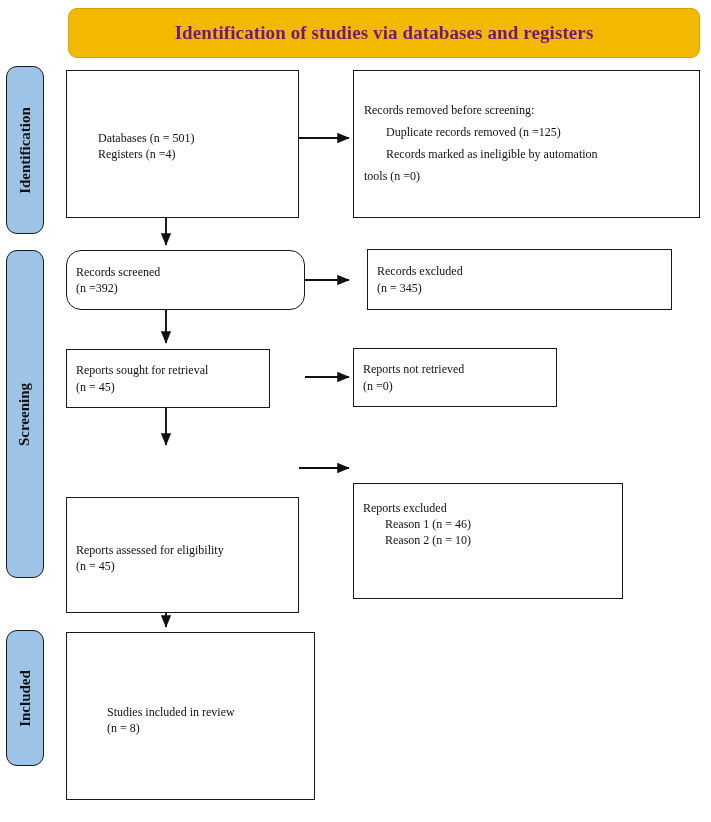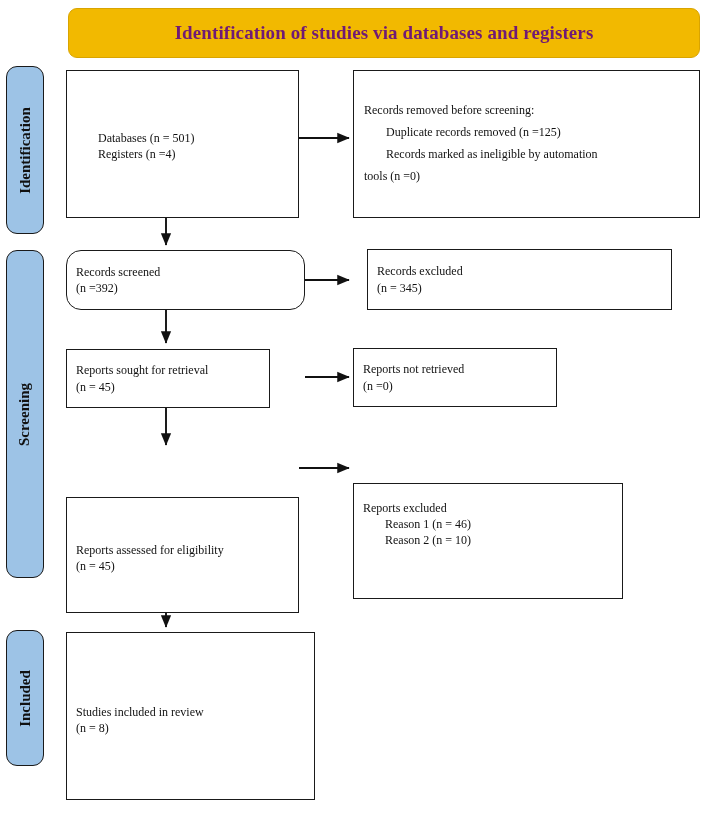--- a/index.html
+++ b/index.html
@@ -96,21 +96,21 @@
   .loose .line { line-height: 1.82; }
 
   #box-identified      { left: 66px;  top: 70px;  width: 233px; height: 148px; }
   #box-removed         { left: 353px; top: 70px;  width: 347px; height: 148px; }
   #box-screened        { left: 66px;  top: 250px; width: 239px; height: 60px; border-radius: 15px;  }
   #box-excluded        { left: 353px; top: 249px; width: 305px; height: 61px; margin-left: 14px;  }
   #box-sought          { left: 66px;  top: 349px; width: 204px; height: 59px;  }
   #box-not-retrieved   { left: 353px; top: 348px; width: 204px; height: 59px;  }
   #box-assessed        { left: 66px;  top: 450px; width: 233px; height: 116px; margin-top: 47px; }
   #box-reports-excl    { left: 353px; top: 438px; width: 270px; height: 116px; margin-top: 45px; }
-  #box-included        { left: 66px;  top: 632px; width: 249px; height: 168px; }
+  #box-included        { left: 66px;  top: 632px; width: 249px; height: 168px; padding-left: 31px; }
 
   
   #box-identified   .box-inner { margin-top: 4px; }
   #box-assessed     .box-inner { margin-top: 6px; }
   #box-included     .box-inner { margin-top: 8px; }
   #box-reports-excl .box-inner { margin-bottom: 34px; }
   #box-removed      .box-inner { padding: 0 10px; }
 
   
   #connectors {

